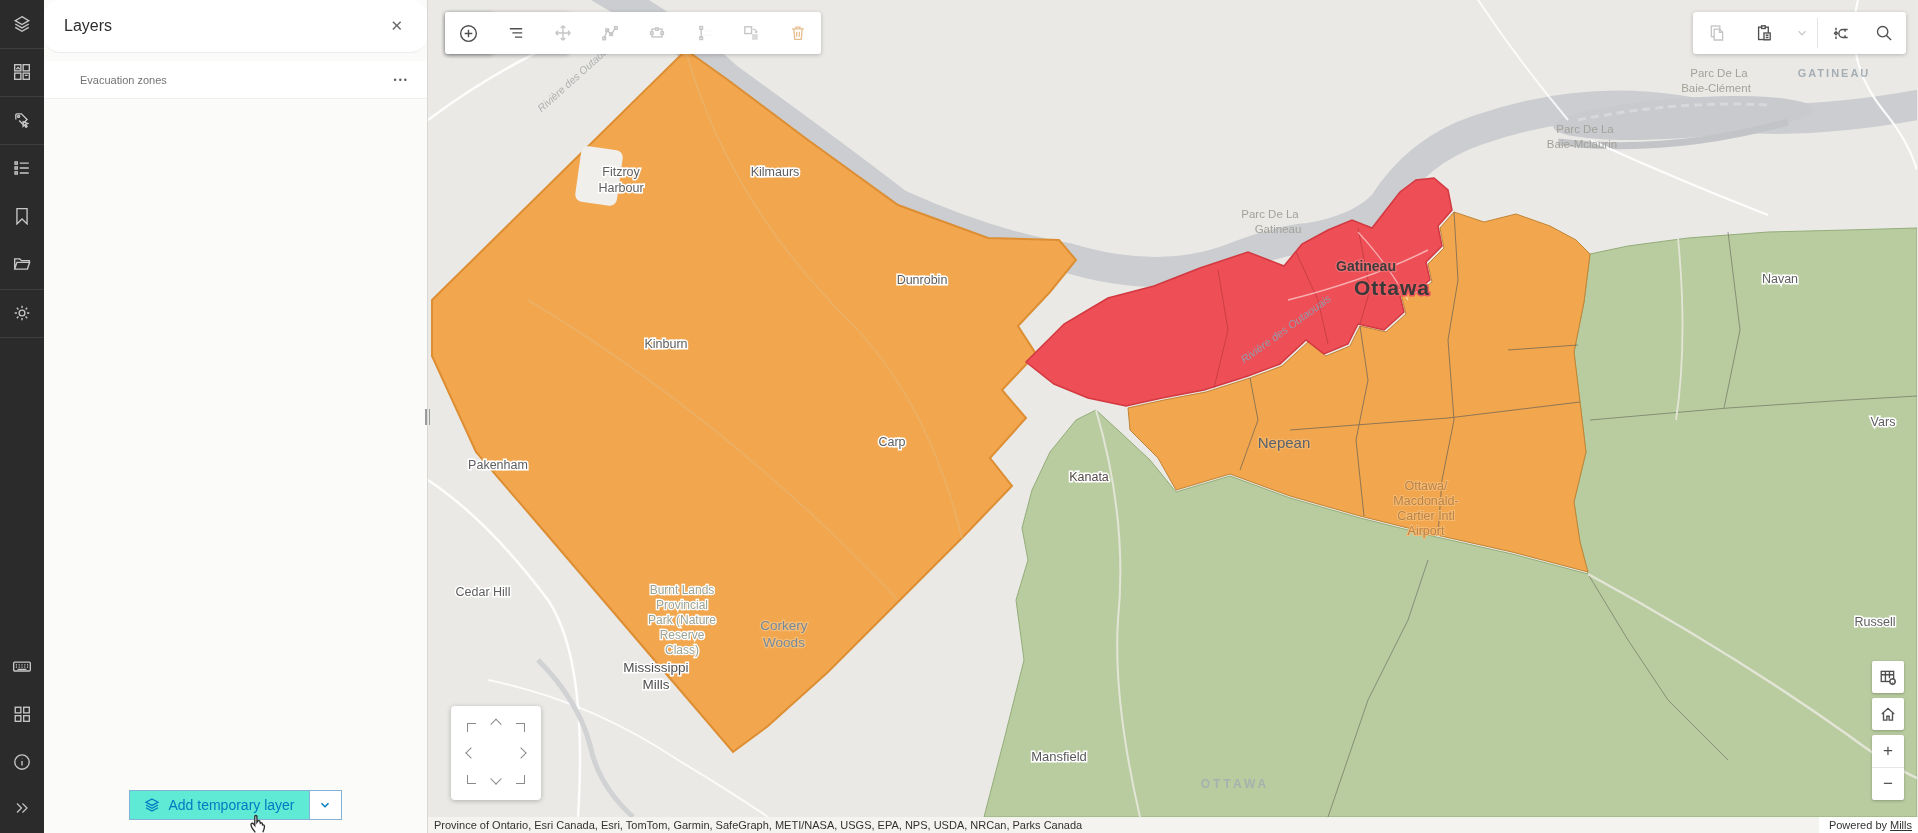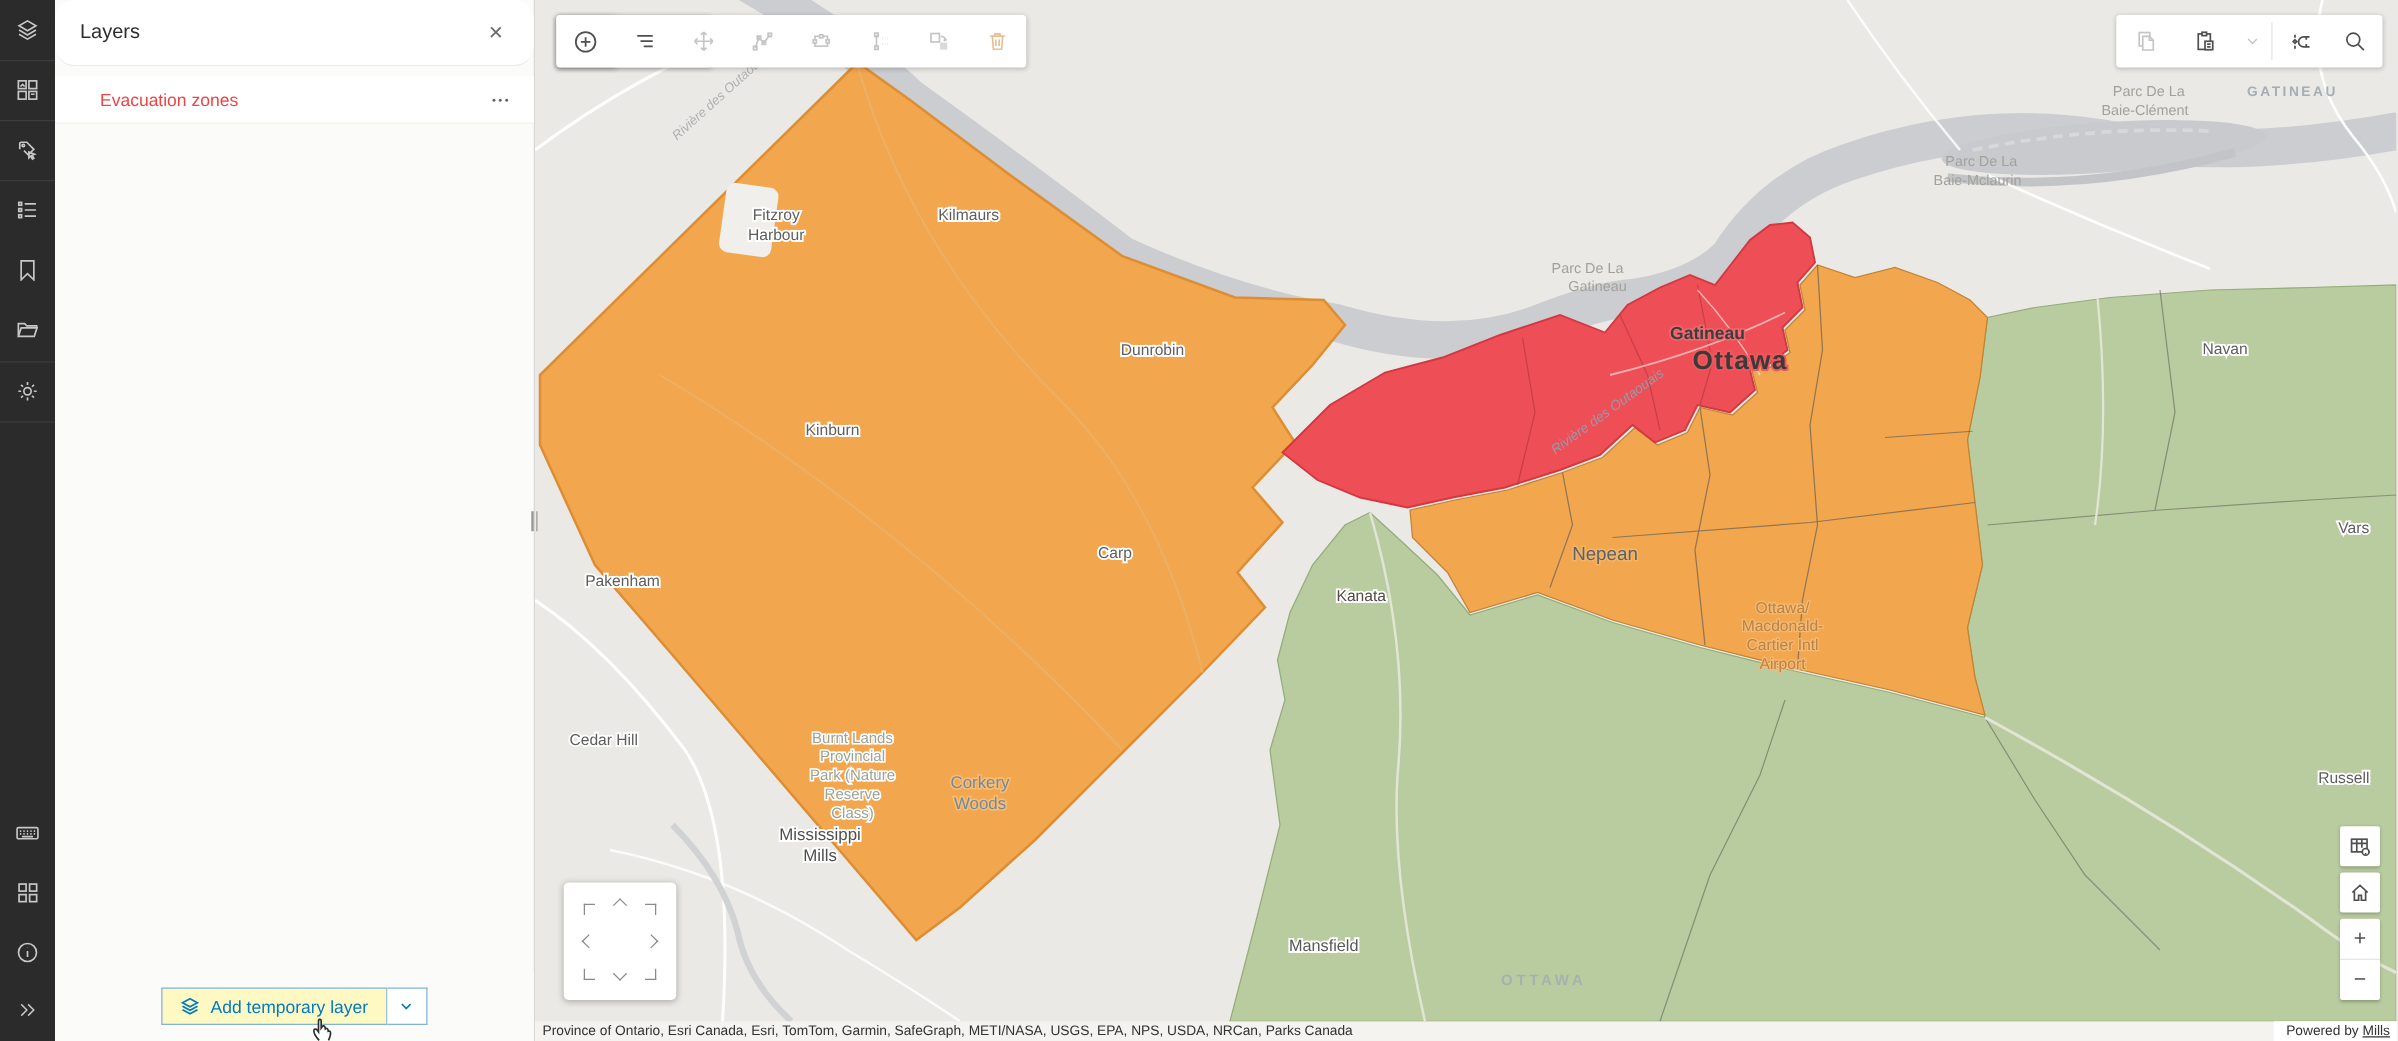--- a/index.html
+++ b/index.html
@@ -11,25 +11,25 @@
   .rail-btn { position:absolute; left:0; width:44px; height:44px; display:flex; align-items:center; justify-content:center; cursor:pointer; }
   .rail-btn svg { stroke:#c7c7c7; fill:none; stroke-width:1.2; }
   .rail-div { position:absolute; left:0; width:44px; height:1px; background:#3d3d3d; }
 
   
   #panel { position:relative; width:384px; height:833px; background:#fbfbfa; border-right:1px solid #d8d8d6; flex:0 0 384px; z-index:25; }
   #panel-header { height:53px; background:#fff; border-bottom:1px solid #ececec; display:flex; align-items:center; padding:0 18px 0 20px;border-radius:16px; }
   #panel-title { font-size:16px; color:#2e2e2e; flex:1; }
   #panel-close { font-size:15px; color:#6b6b6b; cursor:pointer; padding:4px 6px; }
   .layer-row { height:38px; margin-top:8px; background:#fff; border-bottom:1px solid #f0f0ee; display:flex; align-items:center; padding:0 16px 0 36px; }
-  .layer-row-label { flex:1; font-size:14px; color:#ef4444; }
+  .layer-row-label { flex:1; font-size:11px; color:#737373; }
   .layer-row-menu { color:#5f5f5f; font-size:9px; letter-spacing:2px; cursor:pointer; padding:4px 2px; }
   #panel-footer { position:absolute; bottom:0; left:0; right:0; height:56px; display:flex; align-items:center; justify-content:center; background:#fbfbfa; }
   #add-layer-btn { display:flex; height:30px; cursor:pointer; }
-  #add-layer-main { display:flex; align-items:center; gap:8px; padding:0 14px; border:1px solid #84b2d6; background:#fef9c3; color:#007ac2; font-size:14px; }
+  #add-layer-main { display:flex; align-items:center; gap:8px; padding:0 14px; border:1px solid #84b2d6; background:#5eead4; color:#007ac2; font-size:14px; }
   #add-layer-main svg { stroke:#007ac2; fill:none; stroke-width:1.3; }
   #add-layer-chev { width:32px; border:1px solid #84b2d6; border-left:none; background:#fff; display:flex; align-items:center; justify-content:center; }
   #panel-resize { position:absolute; right:-4px; top:406px; width:7px; height:22px; display:flex; gap:2px; align-items:center; justify-content:center; cursor:ew-resize; z-index:40; }
   #panel-resize i { display:block; width:1.5px; height:16px; background:#9a9a9a; }
 
   
   #map { position:relative; width:1489px; height:833px; flex:1; overflow:hidden; }
   #map svg.base { position:absolute; left:0; top:0; }
 
   

